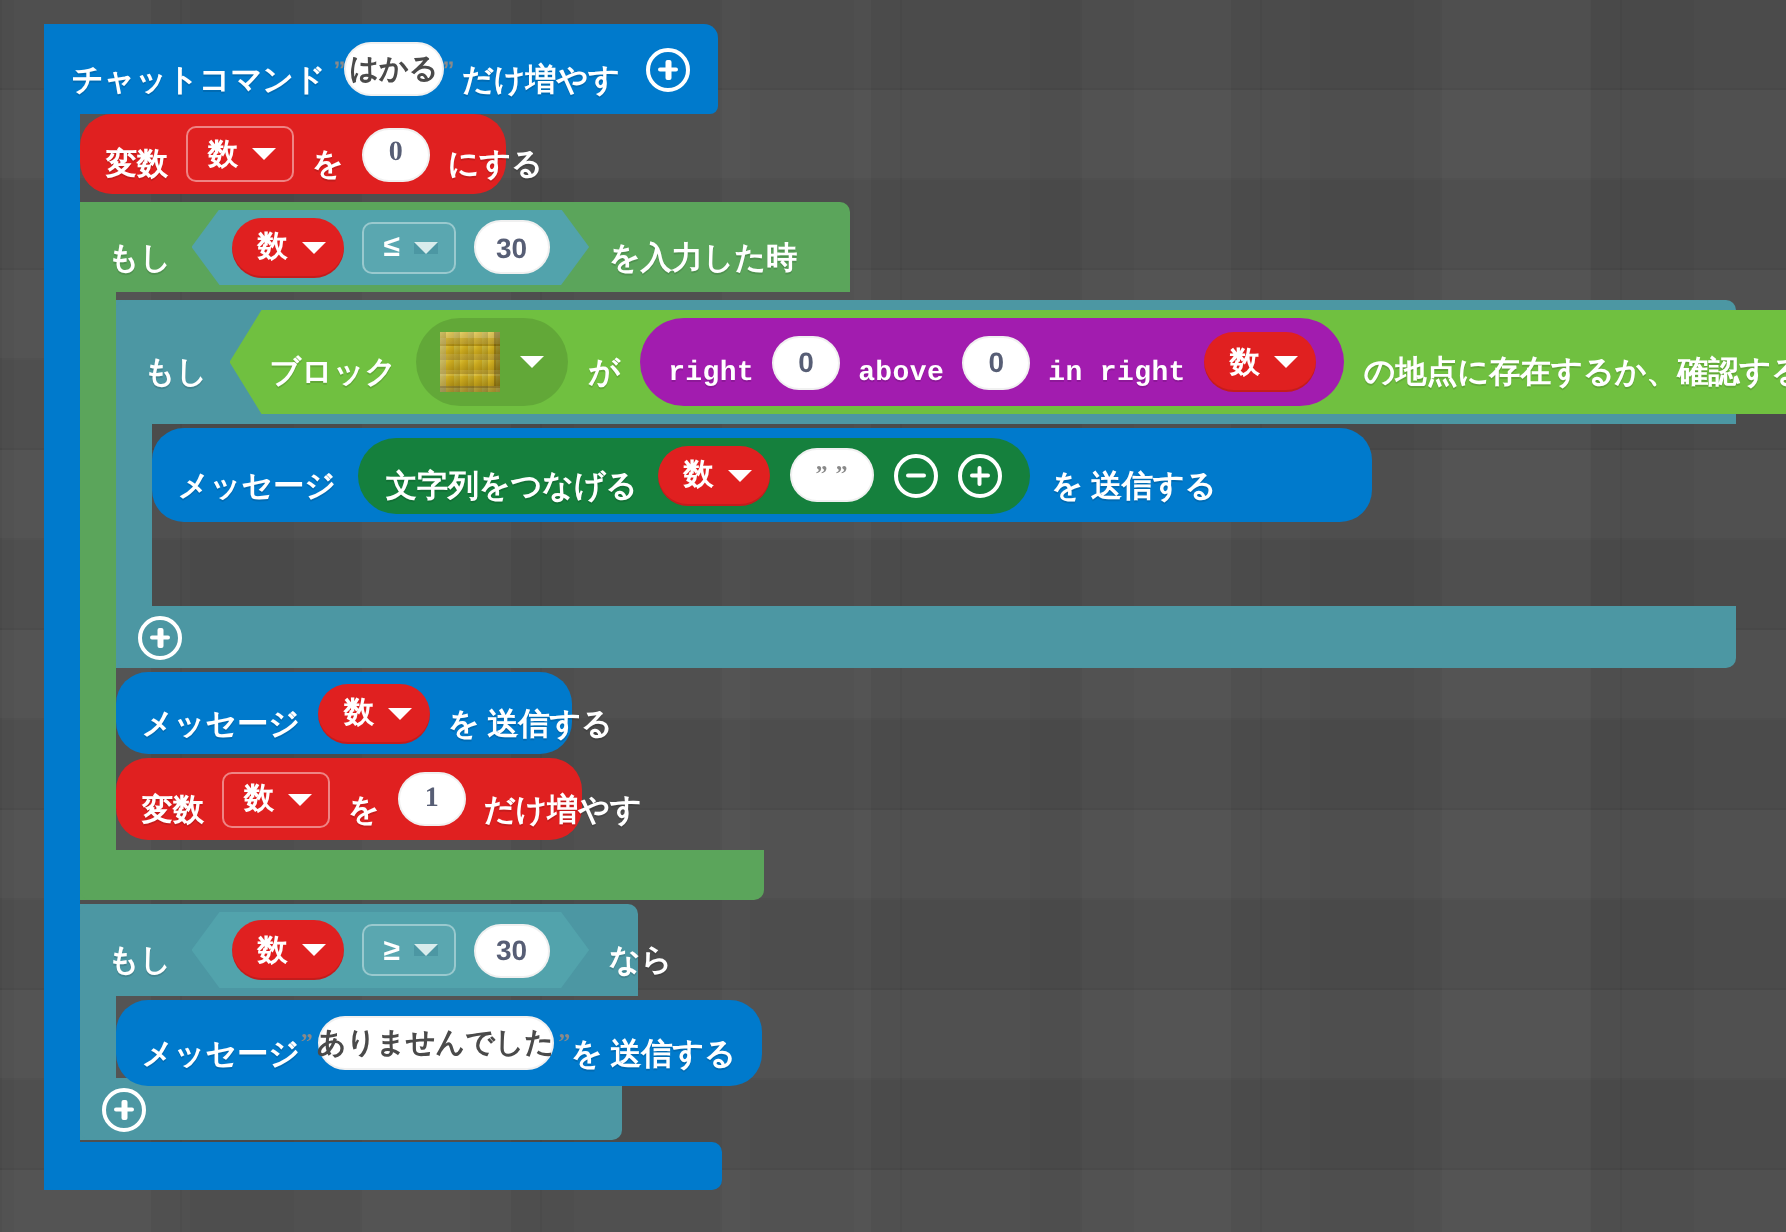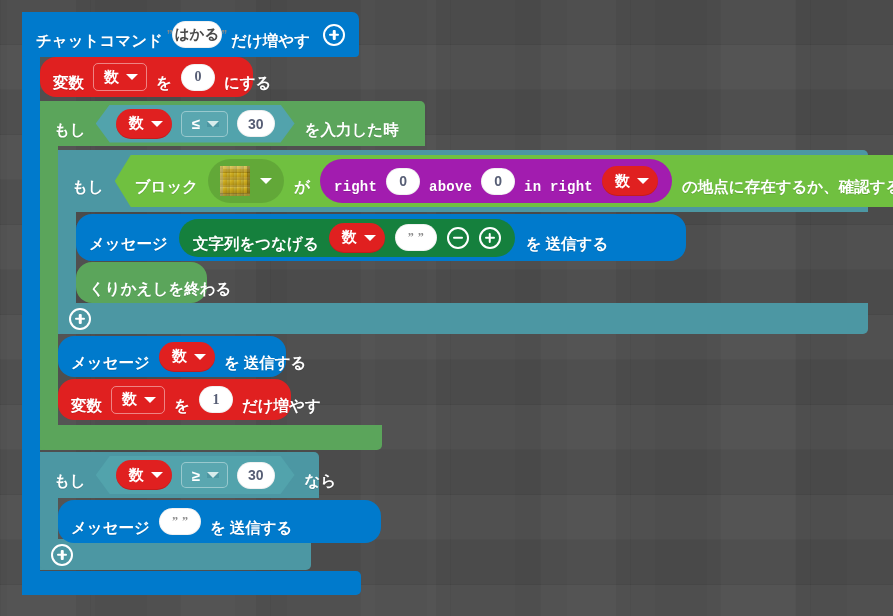--- a/index.html
+++ b/index.html
@@ -237,23 +237,20 @@
       <span class="oval white-oval text">
         <span style="color:#8a8a8a;font-size:12px;margin-right:2px;">”</span>
         <span style="color:#8a8a8a;font-size:12px;margin-left:2px;">”</span>
       </span>
       <span class="circ minus"></span>
       <span class="circ plus"></span>
     </span>
     <span class="lbl">を 送信する</span>
   </div>
 
-  <div class="blk stmt green" style="left:76px; top:262px; height:41px; width:131px;">
-    <span class="lbl">くりかえしを終わる</span>
-  </div>
 
   <div class="blk stmt blue" style="left:58px; top:336px; height:41px; width:228px;">
     <span class="lbl">メッセージ</span>
     <span class="oval red-oval">
       <span>数</span>
       <i class="caret"></i>
     </span>
     <span class="lbl">を 送信する</span>
   </div>
 
@@ -285,19 +282,20 @@
     <span class="lbl">なら</span>
   </div>
   <div class="blk c-foot teal" style="left:40px; top:539px; height:31px; width:271px;">
     <span class="circ plus"></span>
   </div>
 
   <div class="blk stmt blue" style="left:58px; top:500px; height:43px; width:323px;">
     <span class="lbl">メッセージ</span>
     <span class="oval white-oval text">
       <span style="color:#8a8a8a;font-size:12px;margin-right:2px;">”</span>
+      <span>ありませんでした</span>
       <span style="color:#8a8a8a;font-size:12px;margin-left:2px;">”</span>
     </span>
     <span class="lbl">を 送信する</span>
   </div>
 
   <div class="blk" style="left:22px; top:571px; width:339px; height:24px; background:#007ACC; border-radius:0 5px 5px 5px;"></div>
 </div>
 
 </body></html>

